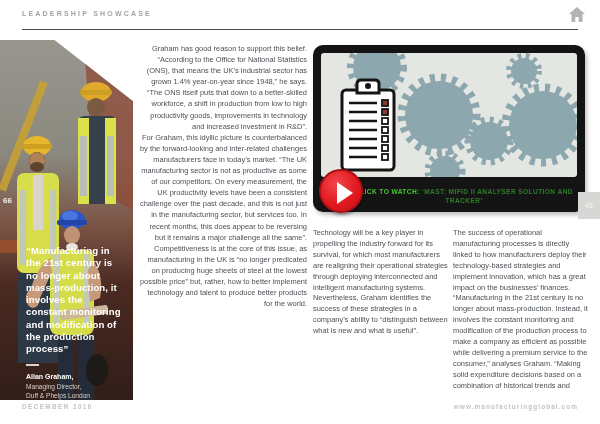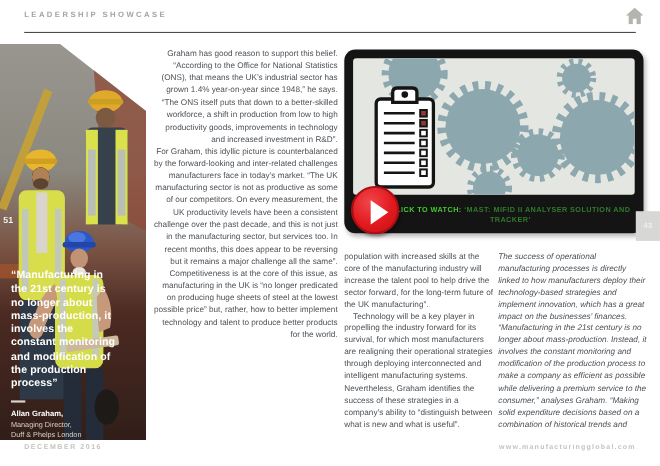--- a/index.html
+++ b/index.html
@@ -12,32 +12,32 @@
     color:#a3a39f; font-weight:bold; }
   .home-icon { position:absolute; right:15px; top:7px; width:16px; height:15px; }
   .header-rule { position:absolute; left:22px; top:29px; width:556px; height:1px; background:#4a4a4a; }
 
   
   .photo { position:absolute; left:0; top:40px; width:133px; height:360px; overflow:hidden;
     clip-path:polygon(0 0, 41% 0, 100% 17%, 100% 100%, 0 100%); }
   .photo svg { display:block; }
   .left-pagenum { position:absolute; left:3px; top:196px; font-size:8px; font-weight:bold; color:#f2f2f0; }
 
-  .quote-block { position:absolute; left:0; top:40px; width:118px; height:360px; pointer-events:none; }
+  .quote-block { position:absolute; left:16px; top:40px; width:118px; height:360px; pointer-events:none; }
   .quote-inner { position:absolute; left:10px; right:8px; top:205px; }
   .quote-text { color:#ffffff; font-size:9.6px; font-weight:bold; line-height:12.3px; letter-spacing:0.1px; }
   .quote-dash { width:13px; height:2px; background:#d8d2cc; margin:8px 0 6px 0; }
   .attr-name { color:#ffffff; font-size:7px; font-weight:bold; line-height:10px; }
   .attr-role, .attr-company { color:#d9cfc8; font-size:6.6px; line-height:9.5px; }
 
   
   .col { position:absolute; color:#4c5156; font-size:7.45px; line-height:11.1px; }
   .col-mid { left:139px; top:43px; width:168px; text-align:right; }
   .col-2 { left:313px; top:228px; width:136px; text-align:left; line-height:10.9px; }
-  .col-3 { left:453px; top:228px; width:136px; text-align:left; line-height:10.9px;font-style:italic; }
+  .col-3 { left:453px; top:228px; width:136px; text-align:left; line-height:10.9px; }
   .col-2 p + p, .col-3 p + p { text-indent:8px; }
 
   
   .video-frame { position:absolute; left:313px; top:45px; width:272px; height:167px;
     background:#141414; border-radius:10px; box-shadow:2px 3px 4px rgba(0,0,0,0.25); }
   .video-screen { position:absolute; left:8px; top:8px; width:256px; height:124px;
     background:#e4e6e2; border-radius:3px; overflow:hidden; }
   .video-cta { position:absolute; left:36px; right:6px; bottom:7px; text-align:center;
     font-size:6.6px; font-weight:bold; line-height:9px; letter-spacing:0.4px; }
   .cta-label { color:#45c832; }
@@ -120,21 +120,21 @@
       <path d="M50 218 Q36 228 30 252 L40 258 Q48 240 52 232 Z" fill="#c7997b"></path>
       <ellipse cx="33" cy="258" rx="7" ry="10" fill="#c7997b"></ellipse>
       <path d="M94 222 Q104 236 100 258 L90 262 Q88 240 88 230 Z" fill="#c7997b"></path>
       <rect x="60" y="268" width="48" height="9" rx="2" fill="#cbb89a" transform="rotate(-8 84 272)"></rect>
 
       <rect x="58" y="295" width="16" height="65" fill="#232c38"></rect>
       <rect x="78" y="295" width="16" height="65" fill="#232c38"></rect>
       <ellipse cx="97" cy="330" rx="11" ry="16" fill="#1d1a18"></ellipse>
     </svg>
   </div>
-  <div class="left-pagenum">51</div>
+  <div class="left-pagenum">66</div>
 
   <div class="quote-block">
     <div class="quote-inner">
       <div class="quote-text">“Manufacturing in the 21st century is no longer about mass-production, it involves the constant monitoring and modification of the production process”</div>
       <div class="quote-dash"></div>
       <div class="attr-name">Allan Graham,</div>
       <div class="attr-role">Managing Director,</div>
       <div class="attr-company">Duff &amp; Phelps London</div>
     </div>
   </div>
@@ -208,21 +208,20 @@
     <div class="play-button">
       <div class="play-tri"></div>
     </div>
   </div>
 
   <div class="right-pagetab">
     <span>43</span>
   </div>
 
   <div class="col col-2">
-    <p>population with increased skills at the core of the manufacturing industry will increase the talent pool to help drive the sector forward, for the long-term future of the UK manufacturing”.</p>
     <p>Technology will be a key player in propelling the industry forward for its survival, for which most manufacturers are realigning their operational strategies through deploying interconnected and intelligent manufacturing systems. Nevertheless, Graham identifies the success of these strategies in a company’s ability to “distinguish between what is new and what is useful”.</p>
   </div>
   <div class="col col-3">
     <p>The success of operational manufacturing processes is directly linked to how manufacturers deploy their technology-based strategies and implement innovation, which has a great impact on the businesses’ finances. “Manufacturing in the 21st century is no longer about mass-production. Instead, it involves the constant monitoring and modification of the production process to make a company as efficient as possible while delivering a premium service to the consumer,” analyses Graham. “Making solid expenditure decisions based on a combination of historical trends and</p>
   </div>
 
   <div class="footer-issue">DECEMBER 2016</div>
   <div class="footer-site">www.manufacturingglobal.com</div>
 
 </div>

